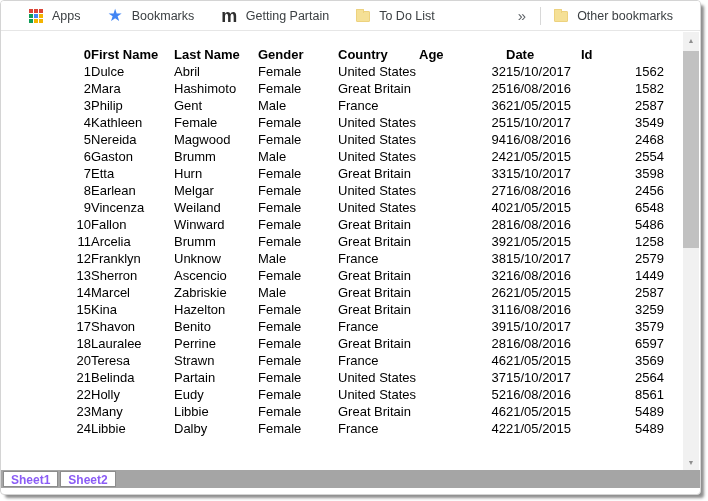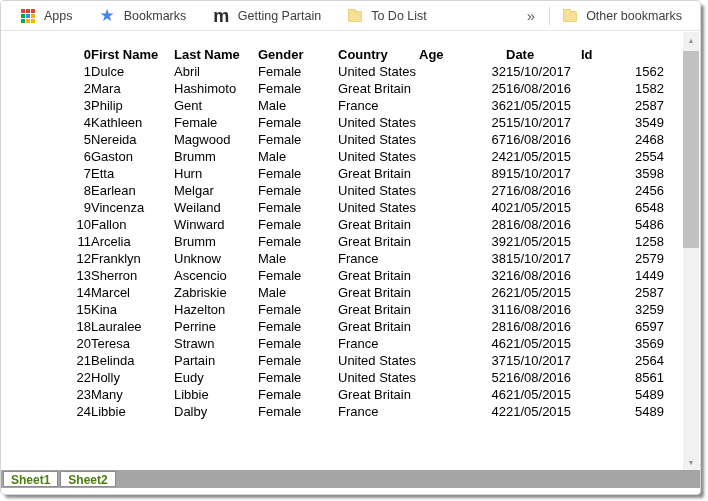--- a/index.html
+++ b/index.html
@@ -16,21 +16,21 @@
     border: 1px solid #d4d4d4;
     border-radius: 4px;
     box-shadow: 4px 4px 3px -1px rgba(0,0,0,0.45);
     overflow: hidden;
   }
 
   
   .bookmarks-bar {
     display: flex; align-items: center;
     height: 30px;
-    padding-left: 20px; padding-right: 18px;
+    padding-left: 28px; padding-right: 18px;
     border-bottom: 1px solid #e6e6e6;
     background: #fff;
     font-size: 12.5px; color: #3c4043;
     white-space: nowrap;
   }
   .bm-item { display: flex; align-items: center; gap: 9px; margin-right: 27px; cursor: pointer; }
   .bm-right { margin-left: auto; display: flex; align-items: center; }
   .chevron { color: #5f6368; font-size: 15px; margin-right: 14px; cursor: pointer; }
   .bar-divider { width: 1px; height: 18px; background: #d8d8d8; margin-right: 13px; }
 
@@ -93,21 +93,21 @@
   }
 
   
   .tabbar {
     position: absolute; left: 0; right: 0; bottom: 6px;
     height: 18px; background: #a5a5a5;
     display: flex; align-items: center;
     padding-left: 2px;
   }
   .sheet-tab {
-    background: #fff; color: #4d7c0f;
+    background: #fff; color: #8b5cf6;
     font-size: 12px; font-weight: bold;
     height: 16px; line-height: 16px;
     padding: 0 7px; margin-right: 2px;
     border: 1px solid #8c8c8c;
     cursor: pointer;
   }
 </style>
 </head>
 <body>
 
@@ -136,21 +136,21 @@
       <span class="m-icon">m</span>
       <span>Getting Partain</span>
     </div>
     <div class="bm-item">
       <span class="folder-icon"></span>
       <span>To Do List</span>
     </div>
     <div class="bm-right">
       <span class="chevron">»</span>
       <span class="bar-divider"></span>
-      <div class="bm-item" style="margin-right:0">
+      <div class="bm-item" style="margin-right:9px">
         <span class="folder-icon"></span>
         <span>Other bookmarks</span>
       </div>
     </div>
   </div>
 
   <div class="content">
     <table class="sheet">
       <colgroup>
         <col class="col-idx">
@@ -214,41 +214,41 @@
       <td class="ta-r">25</td>
       <td>15/10/2017</td>
       <td class="ta-r">3549</td>
     </tr>
           <tr>
       <td class="ta-r">5</td>
       <td>Nereida</td>
       <td>Magwood</td>
       <td>Female</td>
       <td>United States</td>
-      <td class="ta-r">67</td>
+      <td class="ta-r">94</td>
       <td>16/08/2016</td>
       <td class="ta-r">2468</td>
     </tr>
           <tr>
       <td class="ta-r">6</td>
       <td>Gaston</td>
       <td>Brumm</td>
       <td>Male</td>
       <td>United States</td>
       <td class="ta-r">24</td>
       <td>21/05/2015</td>
       <td class="ta-r">2554</td>
     </tr>
           <tr>
       <td class="ta-r">7</td>
       <td>Etta</td>
       <td>Hurn</td>
       <td>Female</td>
       <td>Great Britain</td>
-      <td class="ta-r">89</td>
+      <td class="ta-r">33</td>
       <td>15/10/2017</td>
       <td class="ta-r">3598</td>
     </tr>
           <tr>
       <td class="ta-r">8</td>
       <td>Earlean</td>
       <td>Melgar</td>
       <td>Female</td>
       <td>United States</td>
       <td class="ta-r">27</td>
@@ -319,20 +319,30 @@
       <td class="ta-r">15</td>
       <td>Kina</td>
       <td>Hazelton</td>
       <td>Female</td>
       <td>Great Britain</td>
       <td class="ta-r">31</td>
       <td>16/08/2016</td>
       <td class="ta-r">3259</td>
     </tr>
           <tr>
+      <td class="ta-r">17</td>
+      <td>Shavon</td>
+      <td>Benito</td>
+      <td>Female</td>
+      <td>France</td>
+      <td class="ta-r">39</td>
+      <td>15/10/2017</td>
+      <td class="ta-r">3579</td>
+    </tr>
+          <tr>
       <td class="ta-r">18</td>
       <td>Lauralee</td>
       <td>Perrine</td>
       <td>Female</td>
       <td>Great Britain</td>
       <td class="ta-r">28</td>
       <td>16/08/2016</td>
       <td class="ta-r">6597</td>
     </tr>
           <tr>

